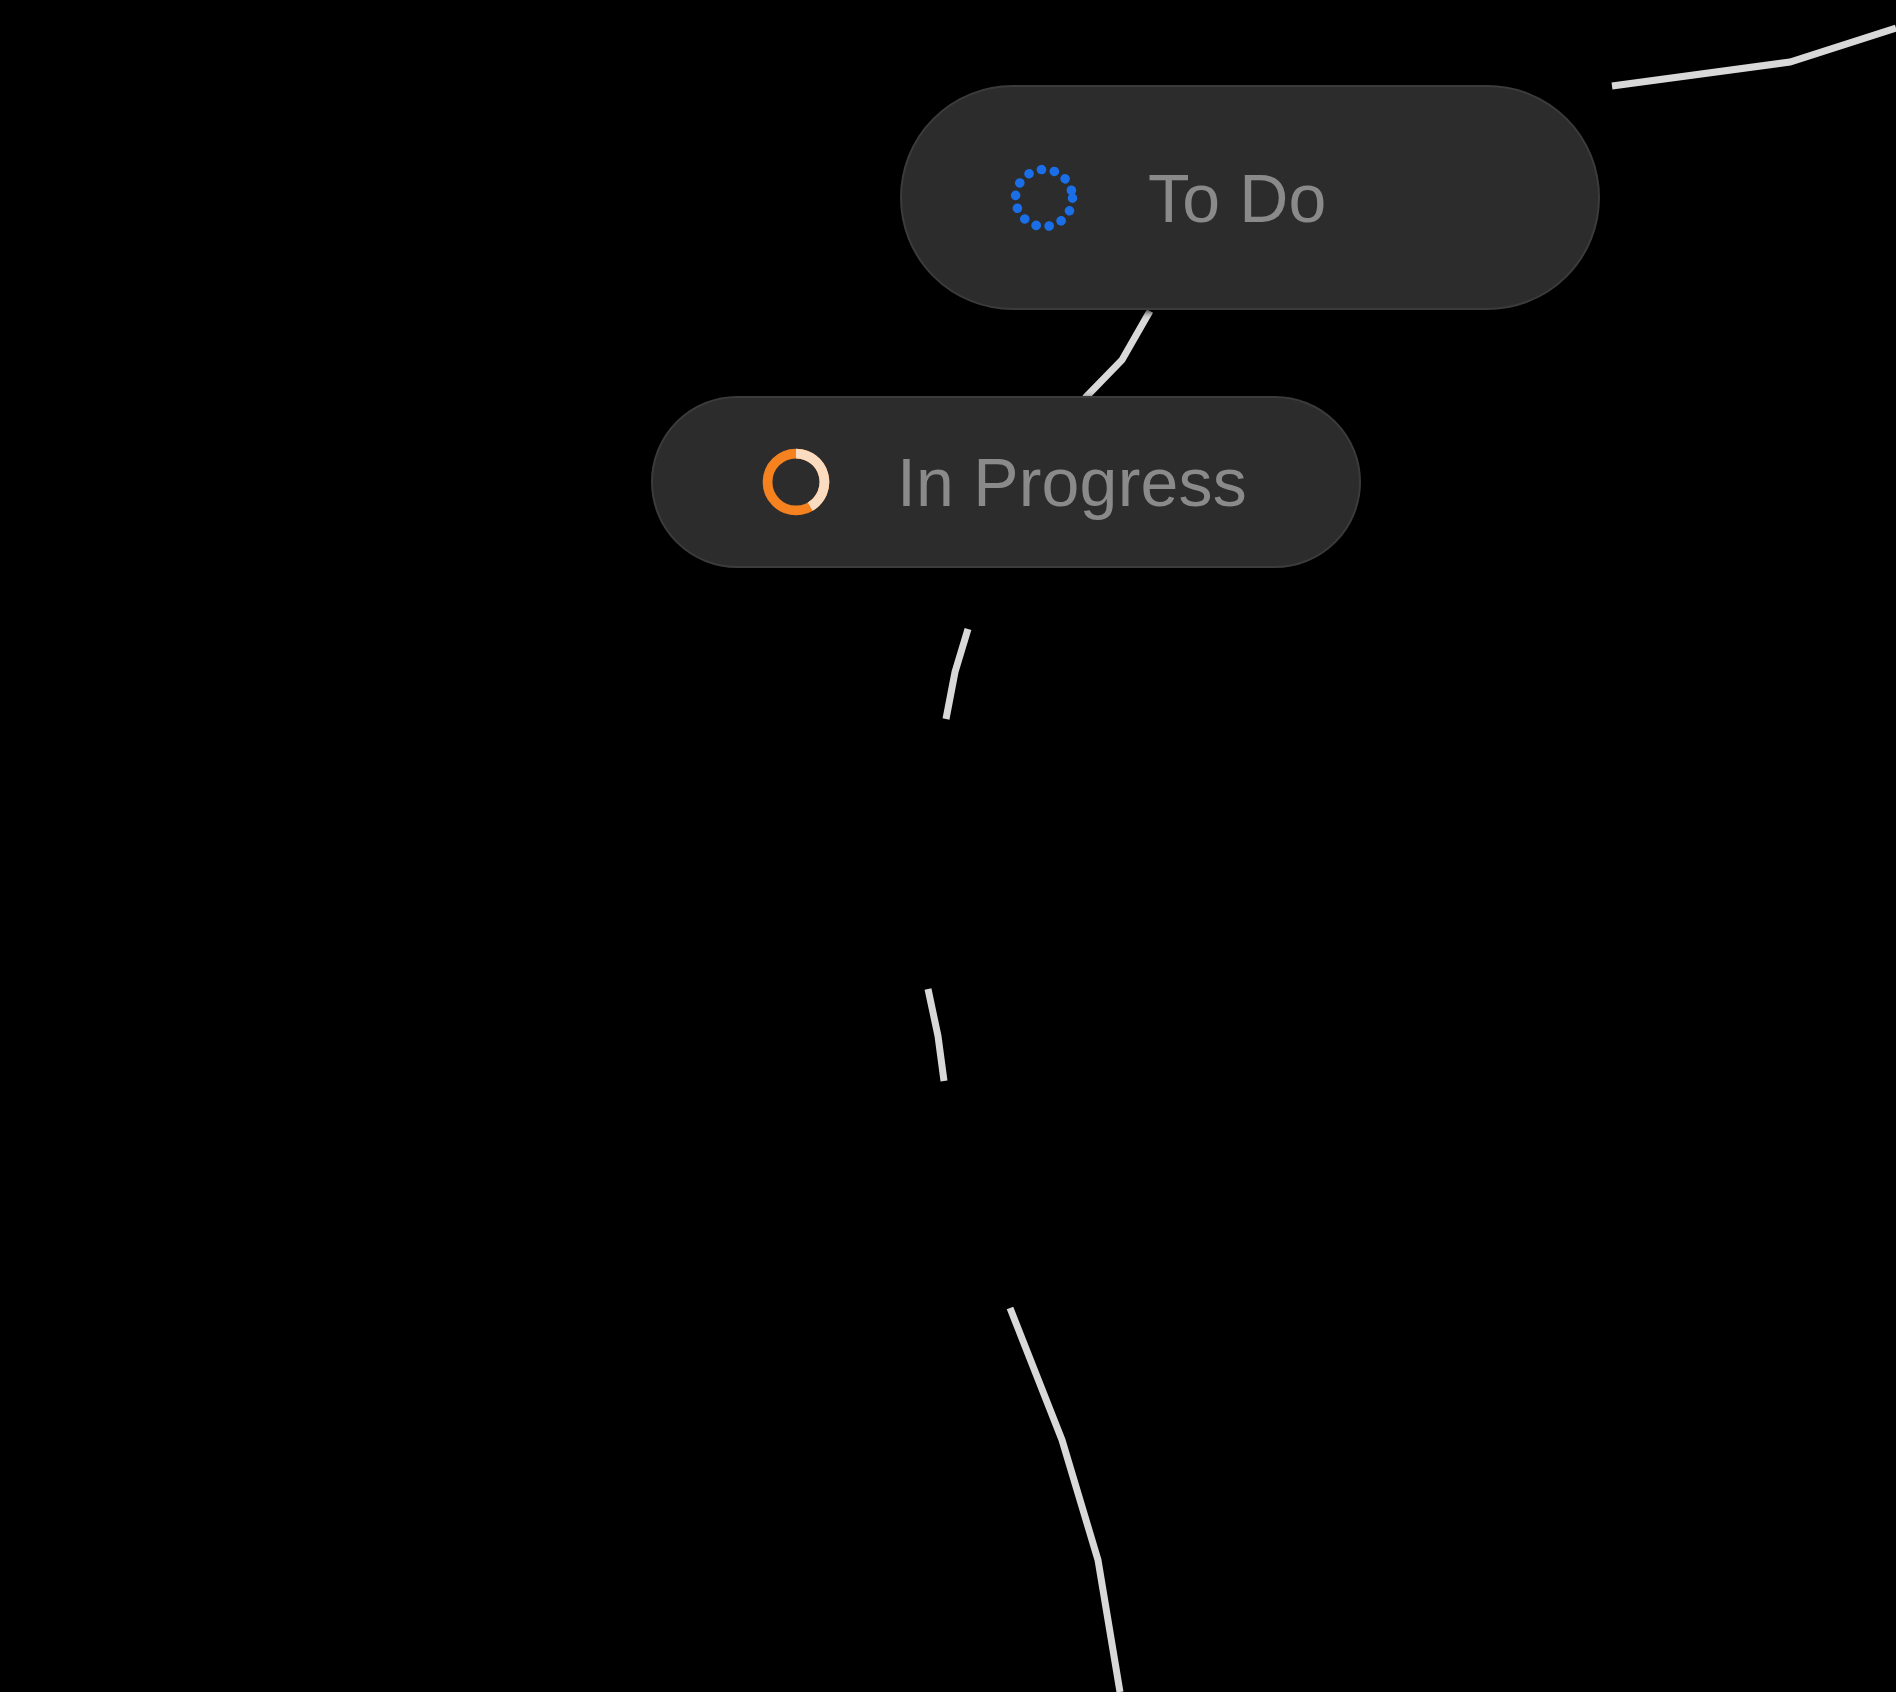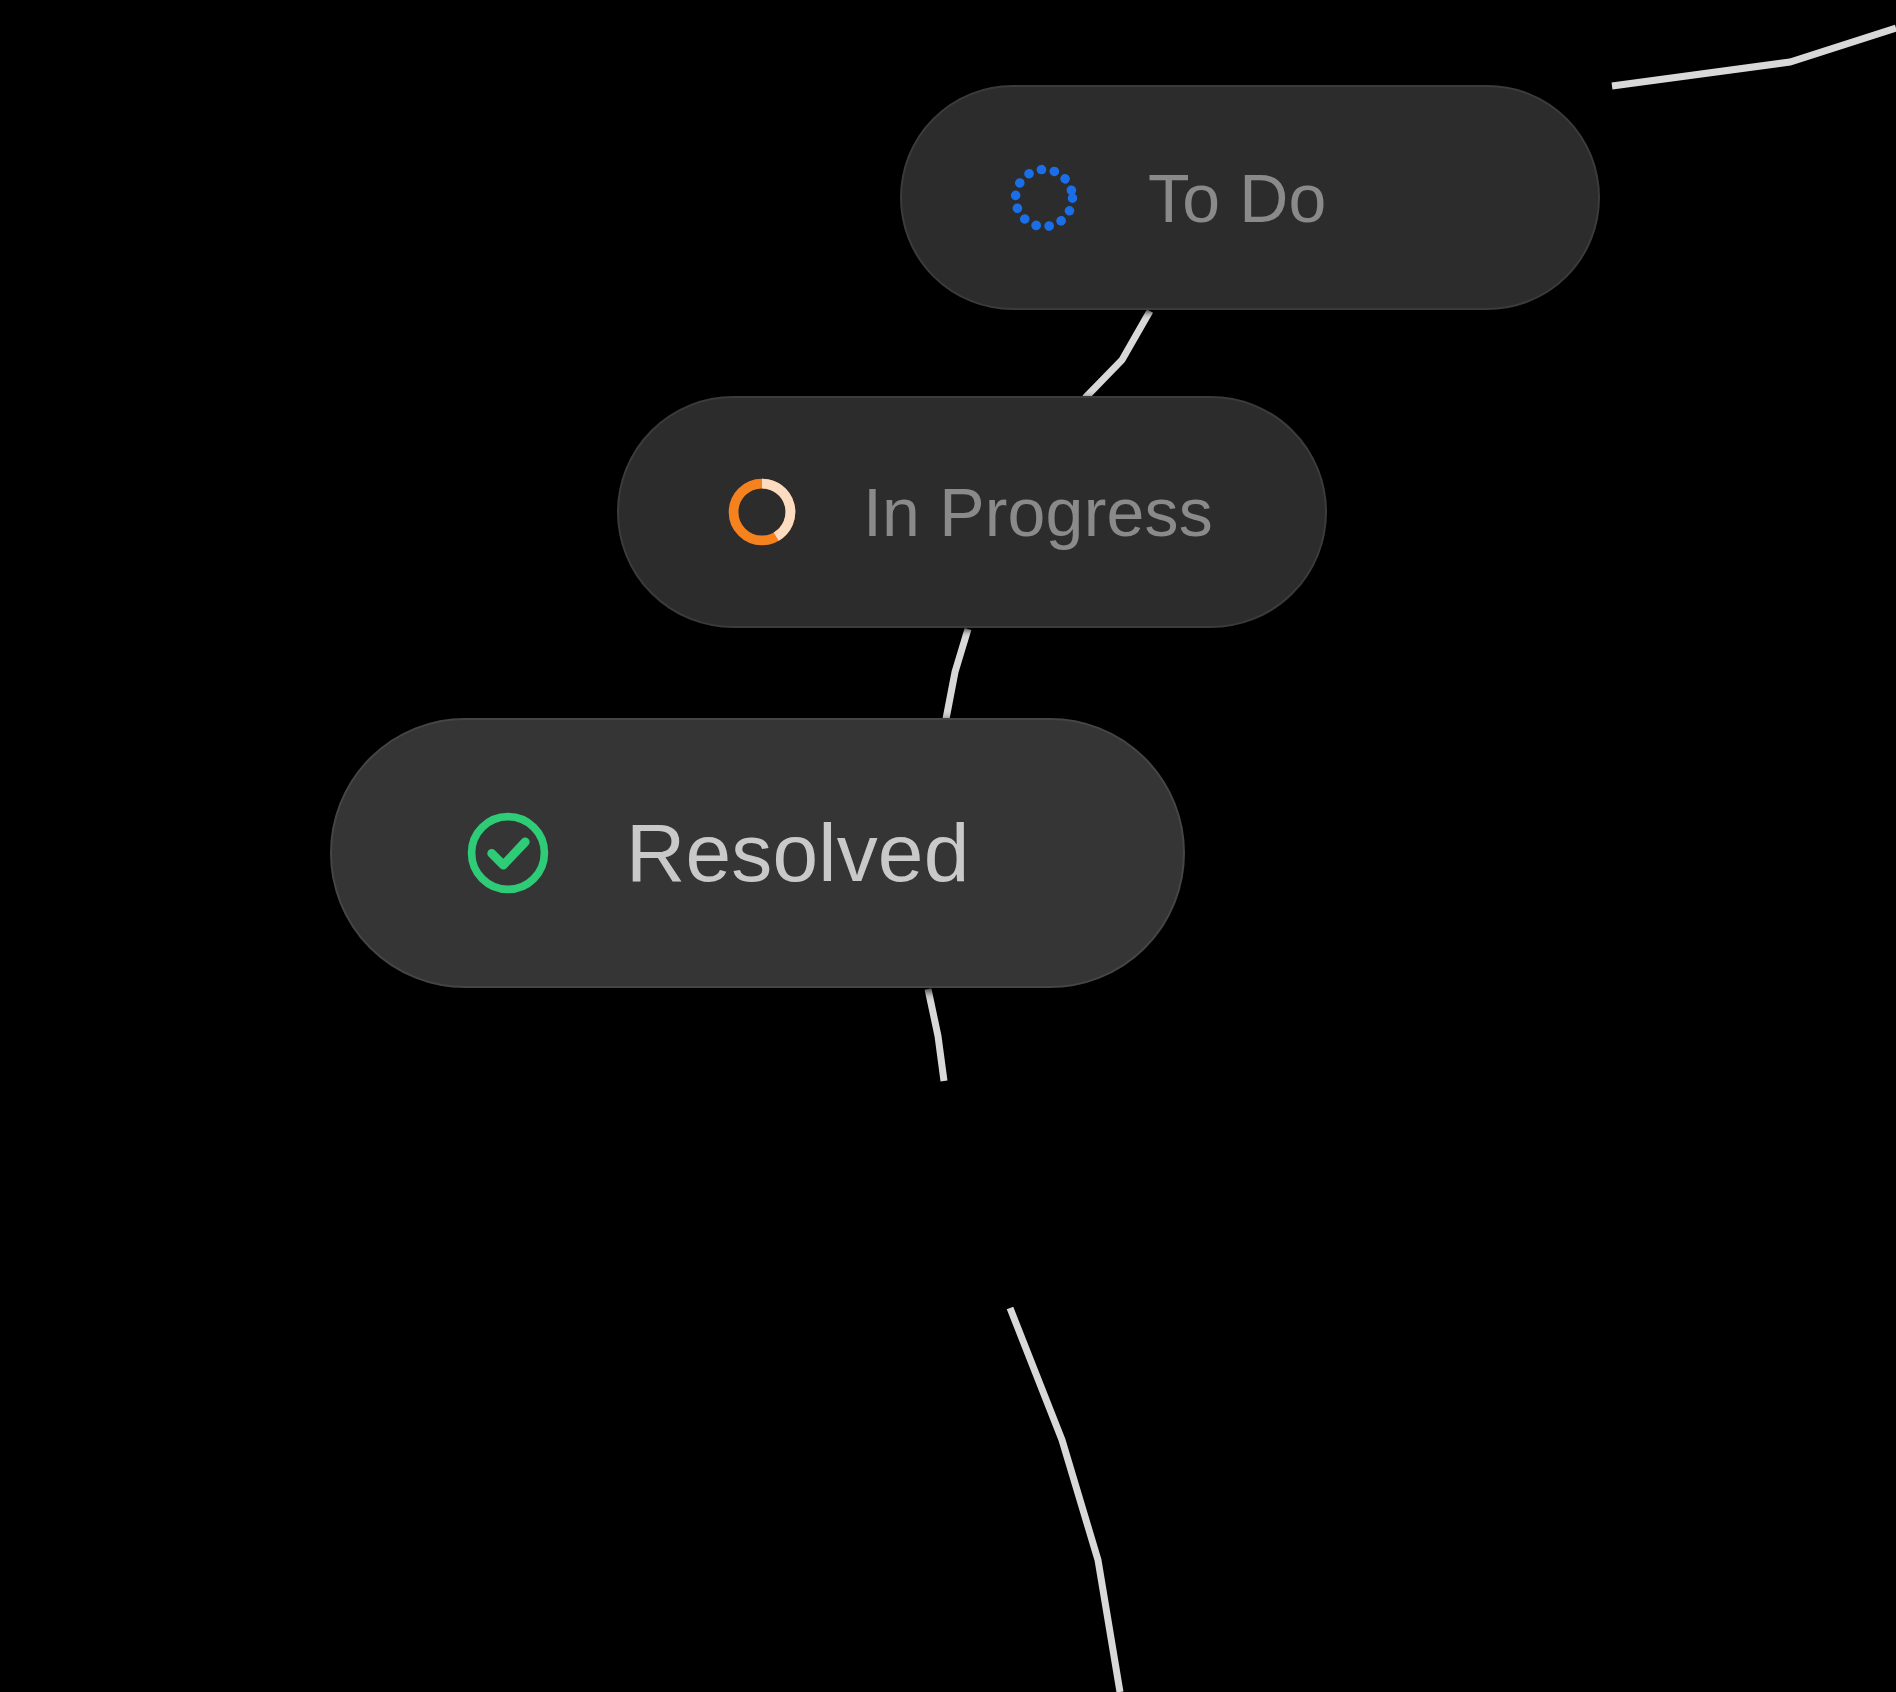--- a/index.html
+++ b/index.html
@@ -66,24 +66,24 @@
     top: 85px;
     width: 700px;
     height: 225px;
     padding-left: 104px;
   }
   #node-todo .node-icon { width: 76px; height: 76px; }
   #node-todo .node-label { font-size: 68px; margin-left: 66px; }
 
   
   #node-inprogress {
-    left: 617px;
+    left: 651px;
     top: 396px;
     width: 710px;
-    height: 232px;
+    height: 172px;
     padding-left: 104px;
   }
   #node-inprogress .node-icon { width: 78px; height: 78px; }
   #node-inprogress .node-label { font-size: 68px; margin-left: 62px; }
 
   
   #node-resolved {
     left: 330px;
     top: 718px;
     width: 855px;
@@ -139,22 +139,15 @@
   <div class="node dim" id="node-inprogress">
     <svg class="node-icon" viewBox="0 0 48 48" xmlns="http://www.w3.org/2000/svg" aria-hidden="true">
 
       <circle cx="24" cy="24" r="17.5" fill="none" stroke="#f5821f" stroke-width="6"></circle>
 
       <path d="M 24 6.5 A 17.5 17.5 0 0 1 32.75 39.15" fill="none" stroke="#fbdcc0" stroke-width="6" stroke-linecap="butt"></path>
     </svg>
     <span class="node-label">In Progress</span>
   </div>
 
-  <div class="node" id="node-resolved">
-    <svg class="node-icon" viewBox="0 0 48 48" xmlns="http://www.w3.org/2000/svg" aria-hidden="true">
-      <circle cx="24" cy="24" r="19" fill="none" stroke="#2ecc77" stroke-width="4"></circle>
-      <path d="M 15.5 24.2 L 21.6 30.3 L 33 18.2" fill="none" stroke="#2ecc77" stroke-width="4.6" stroke-linecap="round" stroke-linejoin="round"></path>
-    </svg>
-    <span class="node-label">Resolved</span>
-  </div>
 
 
 </div>
 
 </body></html>

